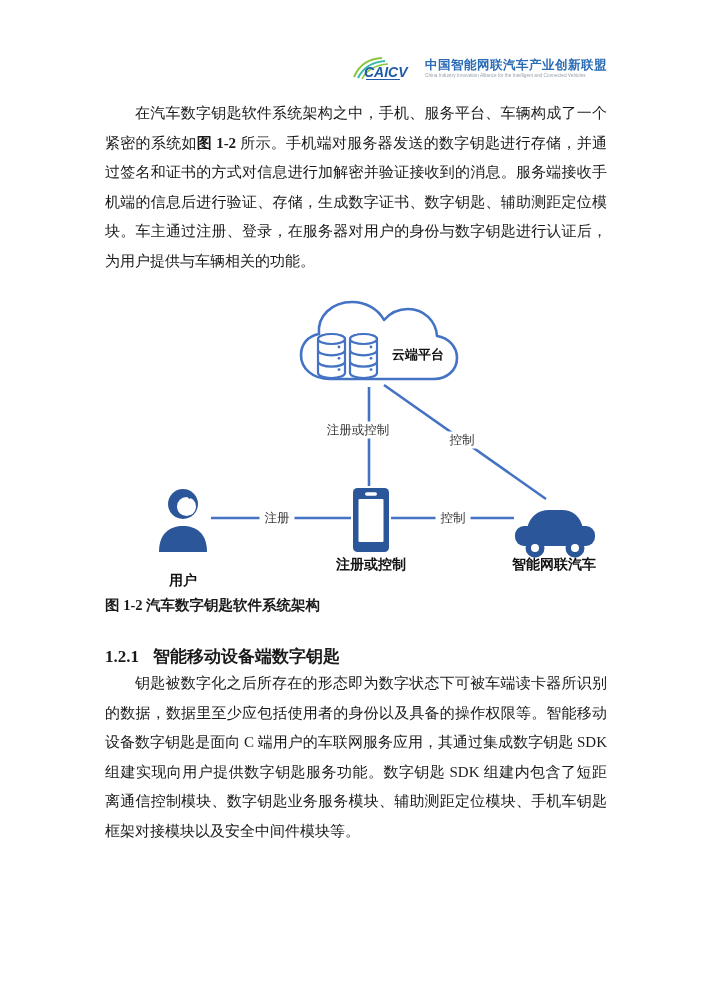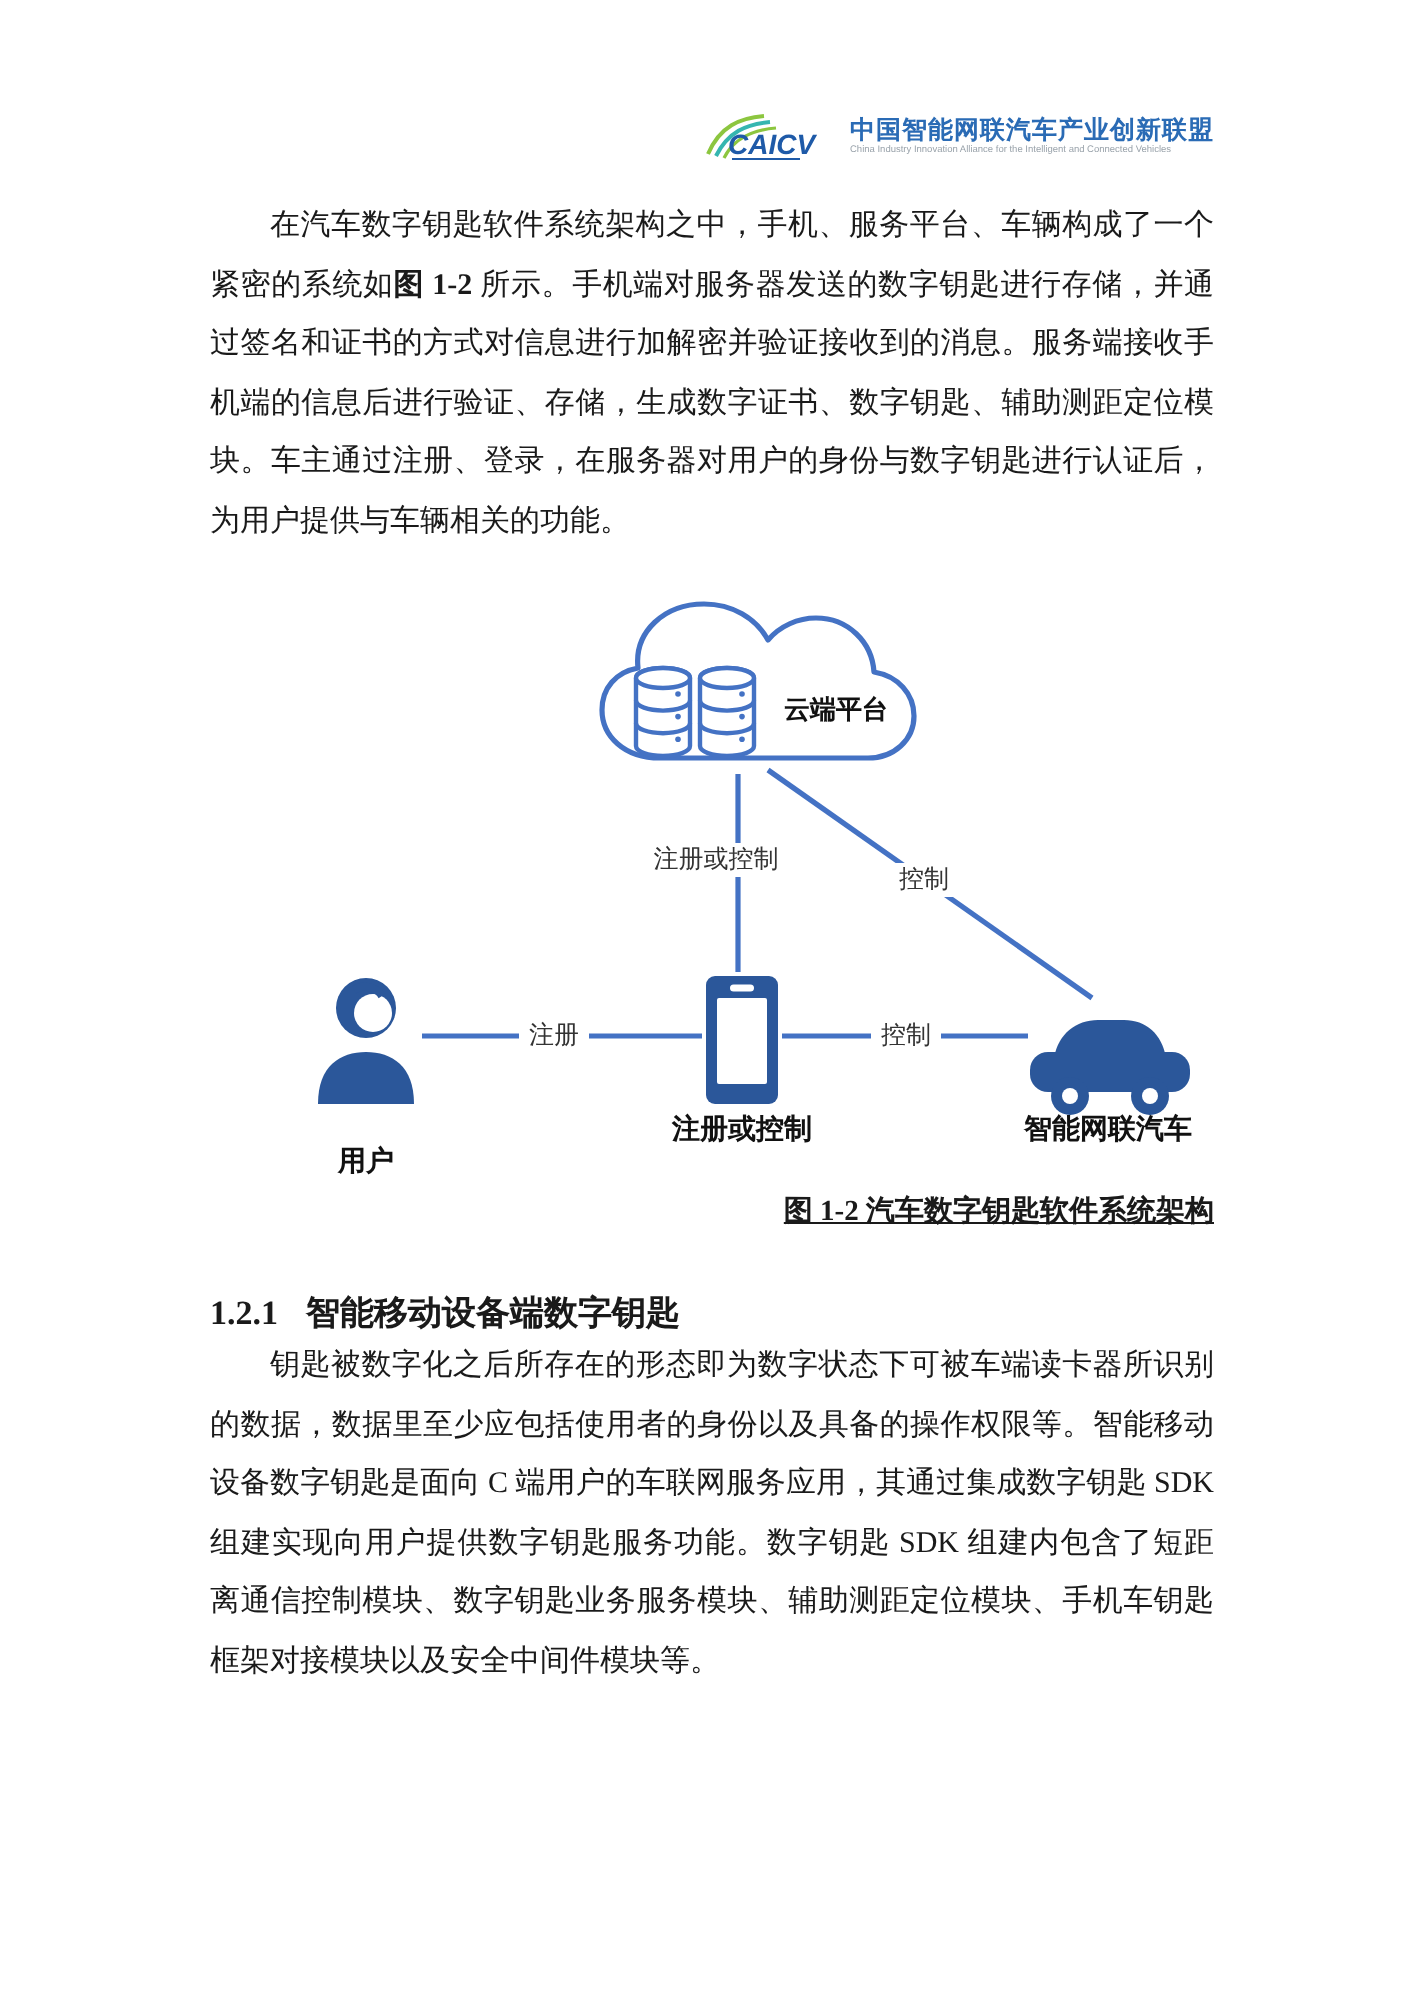--- a/index.html
+++ b/index.html
@@ -39,22 +39,22 @@
   .diagram svg{position:absolute;left:0;top:0;}
   .dlabel{
     position:absolute;transform:translate(-50%,-50%);
     font-family:"Liberation Sans","DejaVu Sans",sans-serif;
     white-space:nowrap;z-index:2;
   }
   .node-label{font-weight:bold;font-size:14px;color:#111;}
   .cloud-label{font-weight:bold;font-size:13px;color:#111;}
   .edge-label{font-size:12.5px;color:#333;background:#fff;padding:0 5px;}
   .caption{
-    text-align:right;font-weight:bold;font-size:14.5px;
-    margin-top:10px;font-family:"Liberation Serif","DejaVu Serif",serif;text-decoration:underline;
+    text-align:left;font-weight:bold;font-size:14.5px;
+    margin-top:10px;font-family:"Liberation Serif","DejaVu Serif",serif;
   }
 </style>
 </head>
 <body>
 
 <div class="page">
   <div class="content">
 
     <div class="header">
       <div class="logo">

